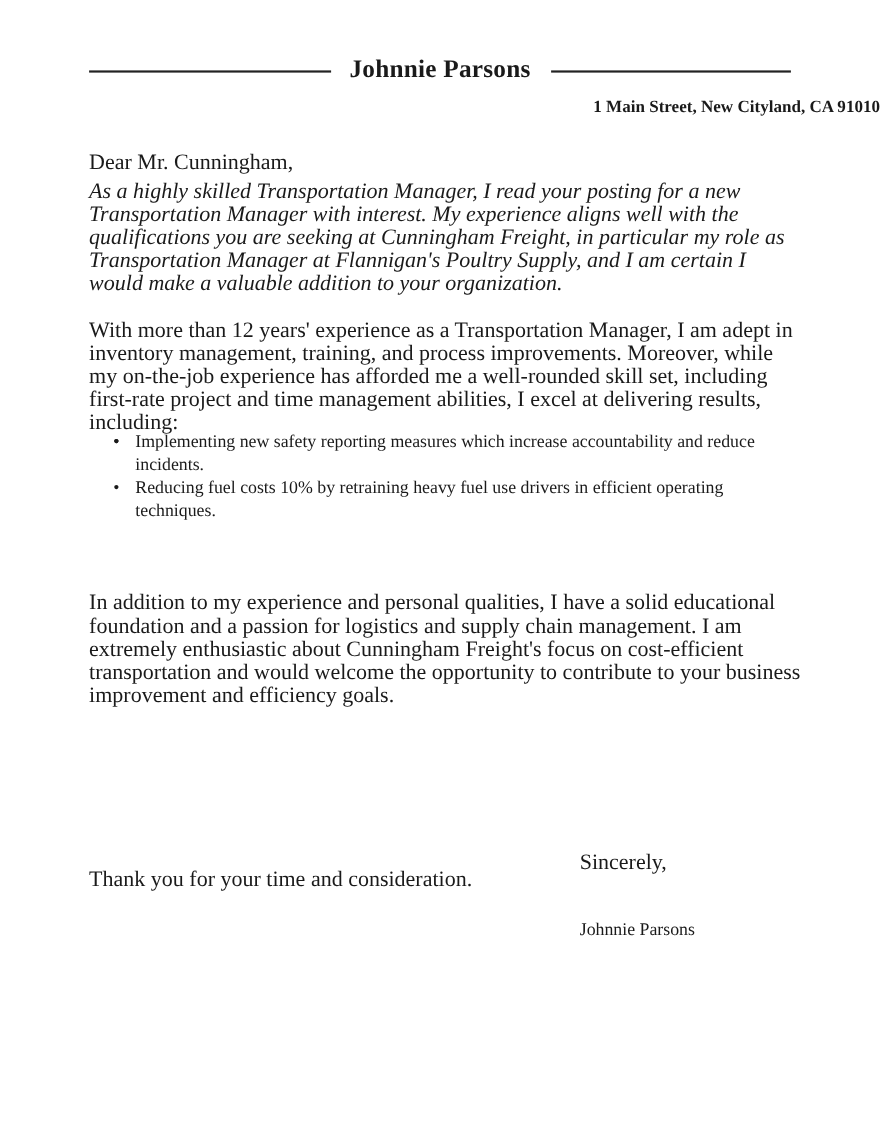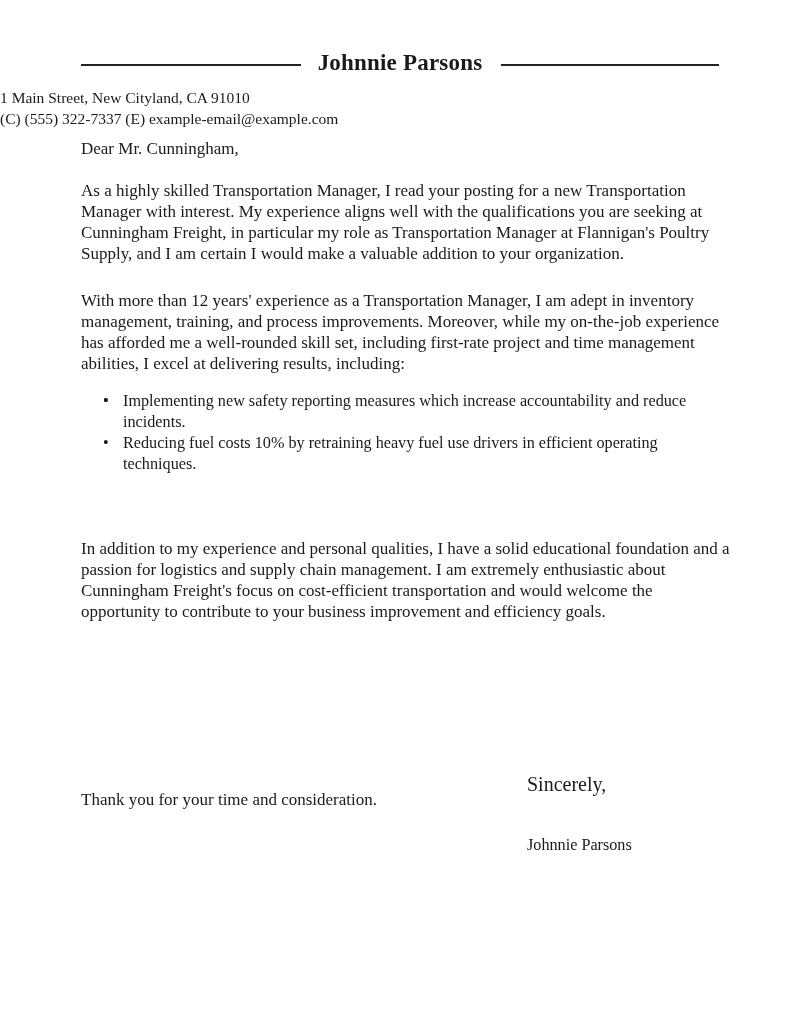--- a/index.html
+++ b/index.html
@@ -4,48 +4,47 @@
   <style>
     html, body { margin: 0; padding: 0; background: #ffffff; }
     body { width: 800px; height: 1035px; position: relative; overflow: hidden;
       font-family: "DejaVu Serif", "Liberation Serif", serif; color: #1a1a1a; }
     .page { position: absolute; left: 0; top: 0; width: 800px; height: 1035px; background: #fff; }
     .rule { position: absolute; top: 64px; height: 2px; background: #222; }
     .rule.left { left: 81px; width: 220px; }
     .rule.right { left: 501px; width: 218px; }
     .name { position: absolute; top: 50px; left: 0; width: 800px; text-align: center;
       font-family: "Liberation Serif", serif; font-size: 23px; font-weight: bold; letter-spacing: 0.2px; }
-    .contact { position: absolute; left: 0; width: 800px; text-align: left;
-      font-family: "Liberation Serif", serif; font-size: 15.5px; font-weight: normal; }
+    .contact { position: absolute; left: 0; width: 800px; text-align: right;
+      font-family: "Liberation Serif", serif; font-size: 15.5px; font-weight: bold; }
     .contact.l1 { top: 89px; }
     .contact.l2 { top: 110px; }
     .body-text { position: absolute; left: 81px; width: 650px;
-      font-family: "Liberation Serif", serif; font-size: 17px; line-height: 21px; }
+      font-family: "Liberation Serif", serif; font-size: 20px; line-height: 21px; }
     .salutation { top: 138px; }
-    .p1 { top: 180px; }
+    .p1 { top: 164px; font-style: italic; }
     .p2 { top: 290px; }
     .bullets { position: absolute; left: 81px; top: 391px; width: 650px; margin: 0; padding: 0; list-style: none;
       font-family: "Liberation Serif", serif; font-size: 16.2px; line-height: 21px; }
     .bullets li { position: relative; padding-left: 42px; margin: 0 0 0 0; }
     .bullets li .dot { position: absolute; left: 22px; top: 0; }
     .p3 { top: 538px; }
     .p4 { top: 664px; }
     .p5 { top: 747px; margin-top: 42px; }
     .closing { position: absolute; left: 527px; top: 773px; font-family: "Liberation Serif", serif; font-size: 20px; }
     .signature { position: absolute; left: 527px; top: 836px; font-family: "Liberation Serif", serif; font-size: 16.2px; }
   </style>
 </head>
 <body>
 
 <div class="page">
   <div class="rule left"></div>
   <div class="rule right"></div>
   <div class="name">Johnnie Parsons</div>
   <div class="contact l1">1 Main Street, New Cityland, CA 91010</div>
-  <div class="contact l2">(C) (555) 322-7337 (E) example-email@example.com</div>
 
   <div class="body-text salutation">Dear Mr. Cunningham,</div>
   <div class="body-text p1">As a highly skilled Transportation Manager, I read your posting for a new Transportation Manager with interest. My experience aligns well with the qualifications you are seeking at Cunningham Freight, in particular my role as Transportation Manager at Flannigan's Poultry Supply, and I am certain I would make a valuable addition to your organization.</div>
   <div class="body-text p2">With more than 12 years' experience as a Transportation Manager, I am adept in inventory management, training, and process improvements. Moreover, while my on-the-job experience has afforded me a well-rounded skill set, including first-rate project and time management abilities, I excel at delivering results, including:</div>
 
   <ul class="bullets">
     <li>
       <span class="dot">•</span>
     </li>
     <li>

